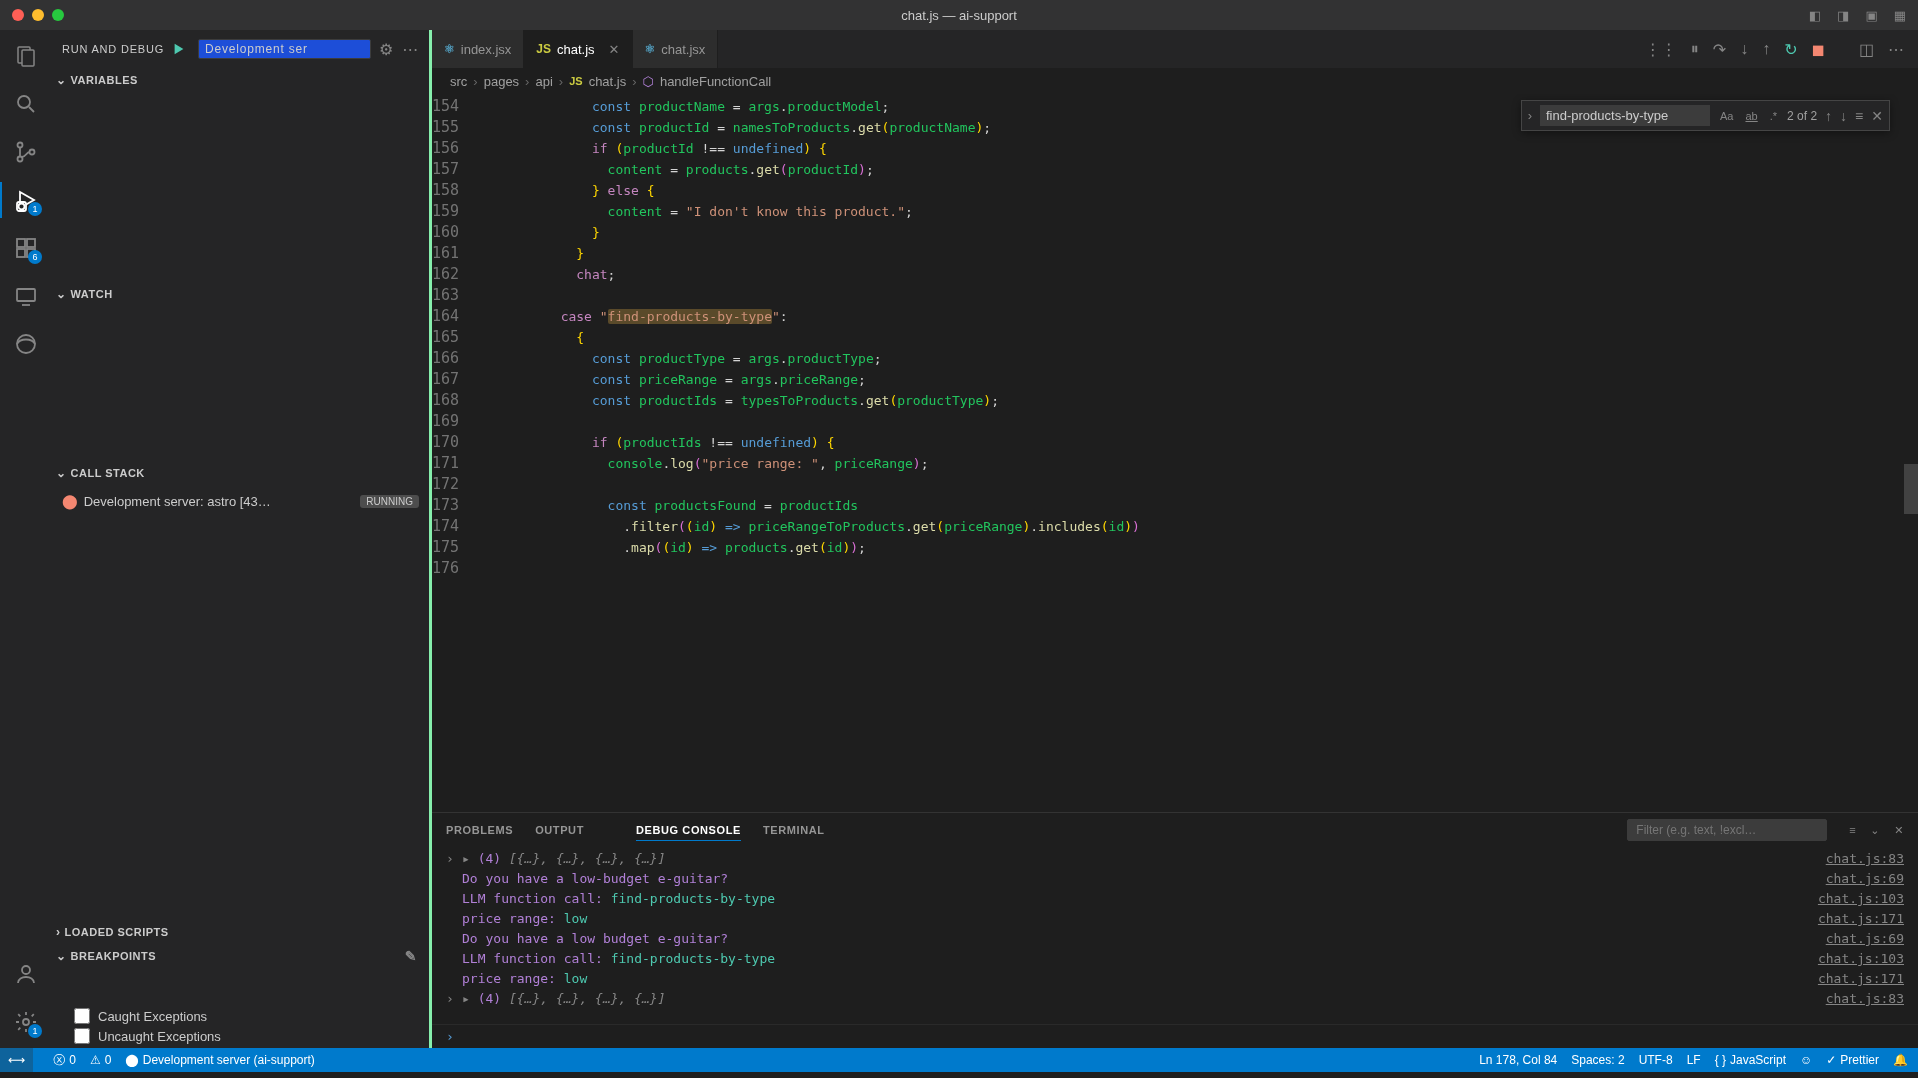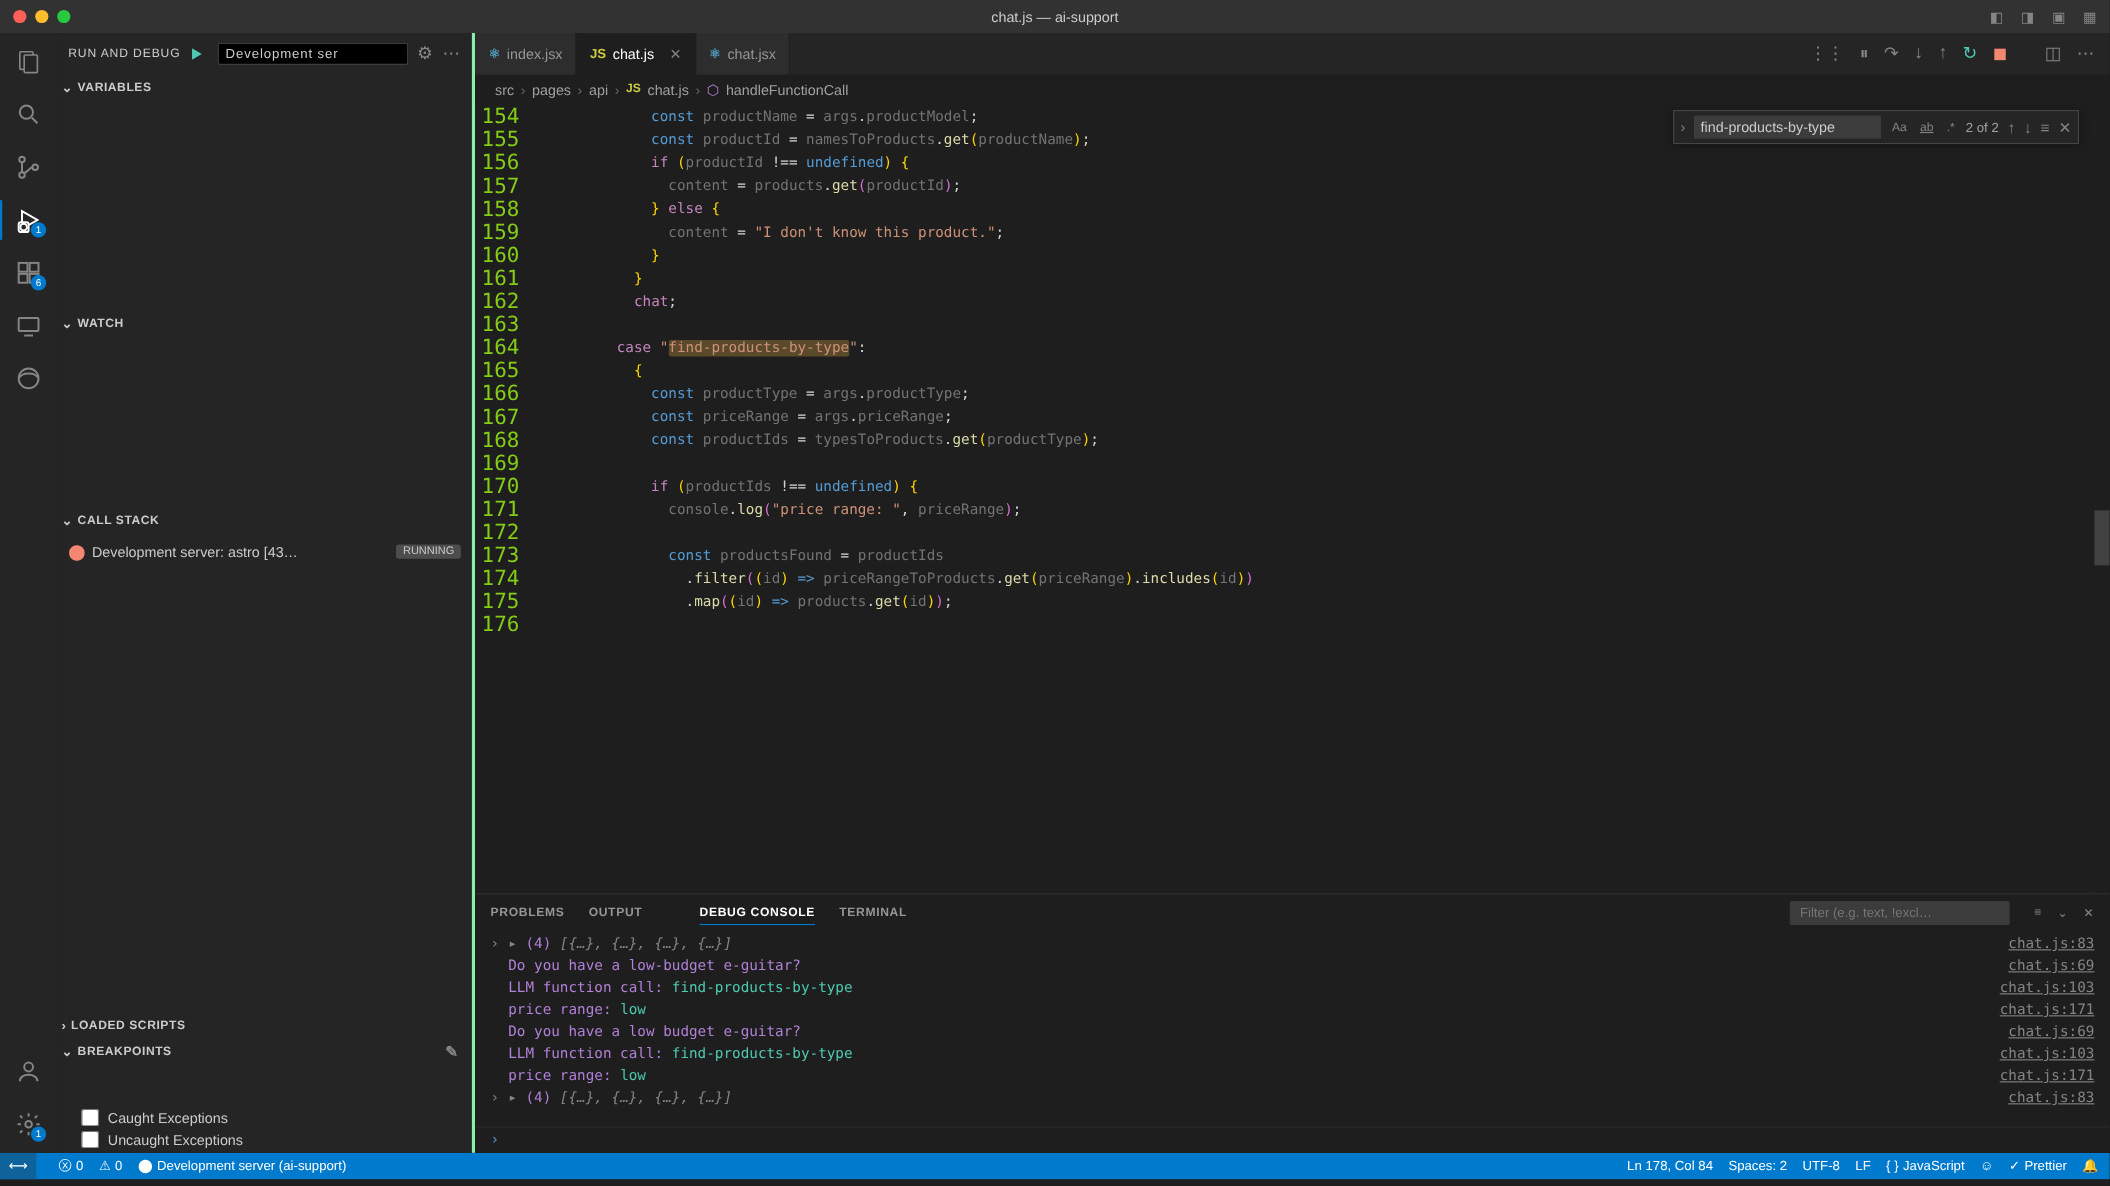--- a/index.html
+++ b/index.html
@@ -99,21 +99,21 @@
   letter-spacing: 0.8px;
 }
 .debug-title { text-transform: uppercase; color: #cccccc; }
 .play-btn {
   width: 18px; height: 18px;
   color: #4ec9b0;
   display: flex;
   align-items: center;
 }
 .config-select {
-  background: #000000;
+  background: #1d4ed8;
   border: 1px solid #3c3c3c;
   color: #cccccc;
   padding: 2px 18px 2px 6px;
   font-size: 12px;
   border-radius: 2px;
   flex: 1;
   position: relative;
 }
 .gear-small, .more-small { color: #858585; cursor: pointer; font-size: 16px; }
 
@@ -220,42 +220,42 @@
 .breadcrumb .fn-icon { color: #b180d7; }
 
 .editor-container {
   flex: 1;
   position: relative;
   display: flex;
   overflow: hidden;
 }
 .gutter {
   width: 66px;
-  text-align: center;
-  color: #84cc16;
+  text-align: left;
+  color: #737373;
   padding-right: 20px;
   font-family: 'Menlo', 'Consolas', monospace;
-  font-size: 19px;
+  font-size: 15px;
   line-height: 21px;
   padding-top: 2px;
 }
 .code {
   flex: 1;
   font-family: 'Menlo', 'Consolas', monospace;
   font-size: 13px;
   line-height: 21px;
   white-space: pre;
   color: #d4d4d4;
   padding-top: 2px;
 }
 .kw { color: #c586c0; }
 .kw2 { color: #569cd6; }
 .str { color: #ce9178; }
 .fn { color: #dcdcaa; }
-.var { color: #737373; }
+.var { color: #22c55e; }
 .paren { color: #ffd700; }
 .paren2 { color: #da70d6; }
 .hl { background: #5a4a2a; border-radius: 2px; }
 
 .find-widget {
   position: absolute;
   top: 6px;
   right: 28px;
   background: #252526;
   border: 1px solid #454545;

